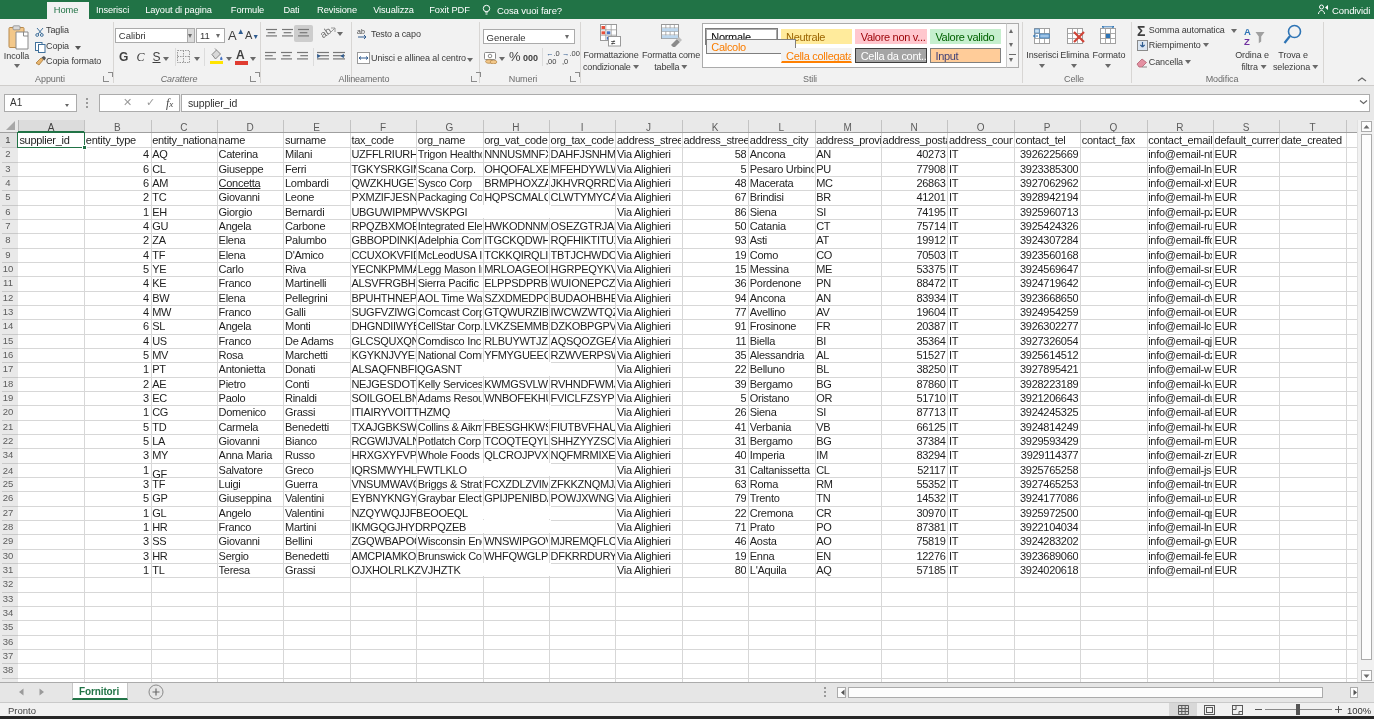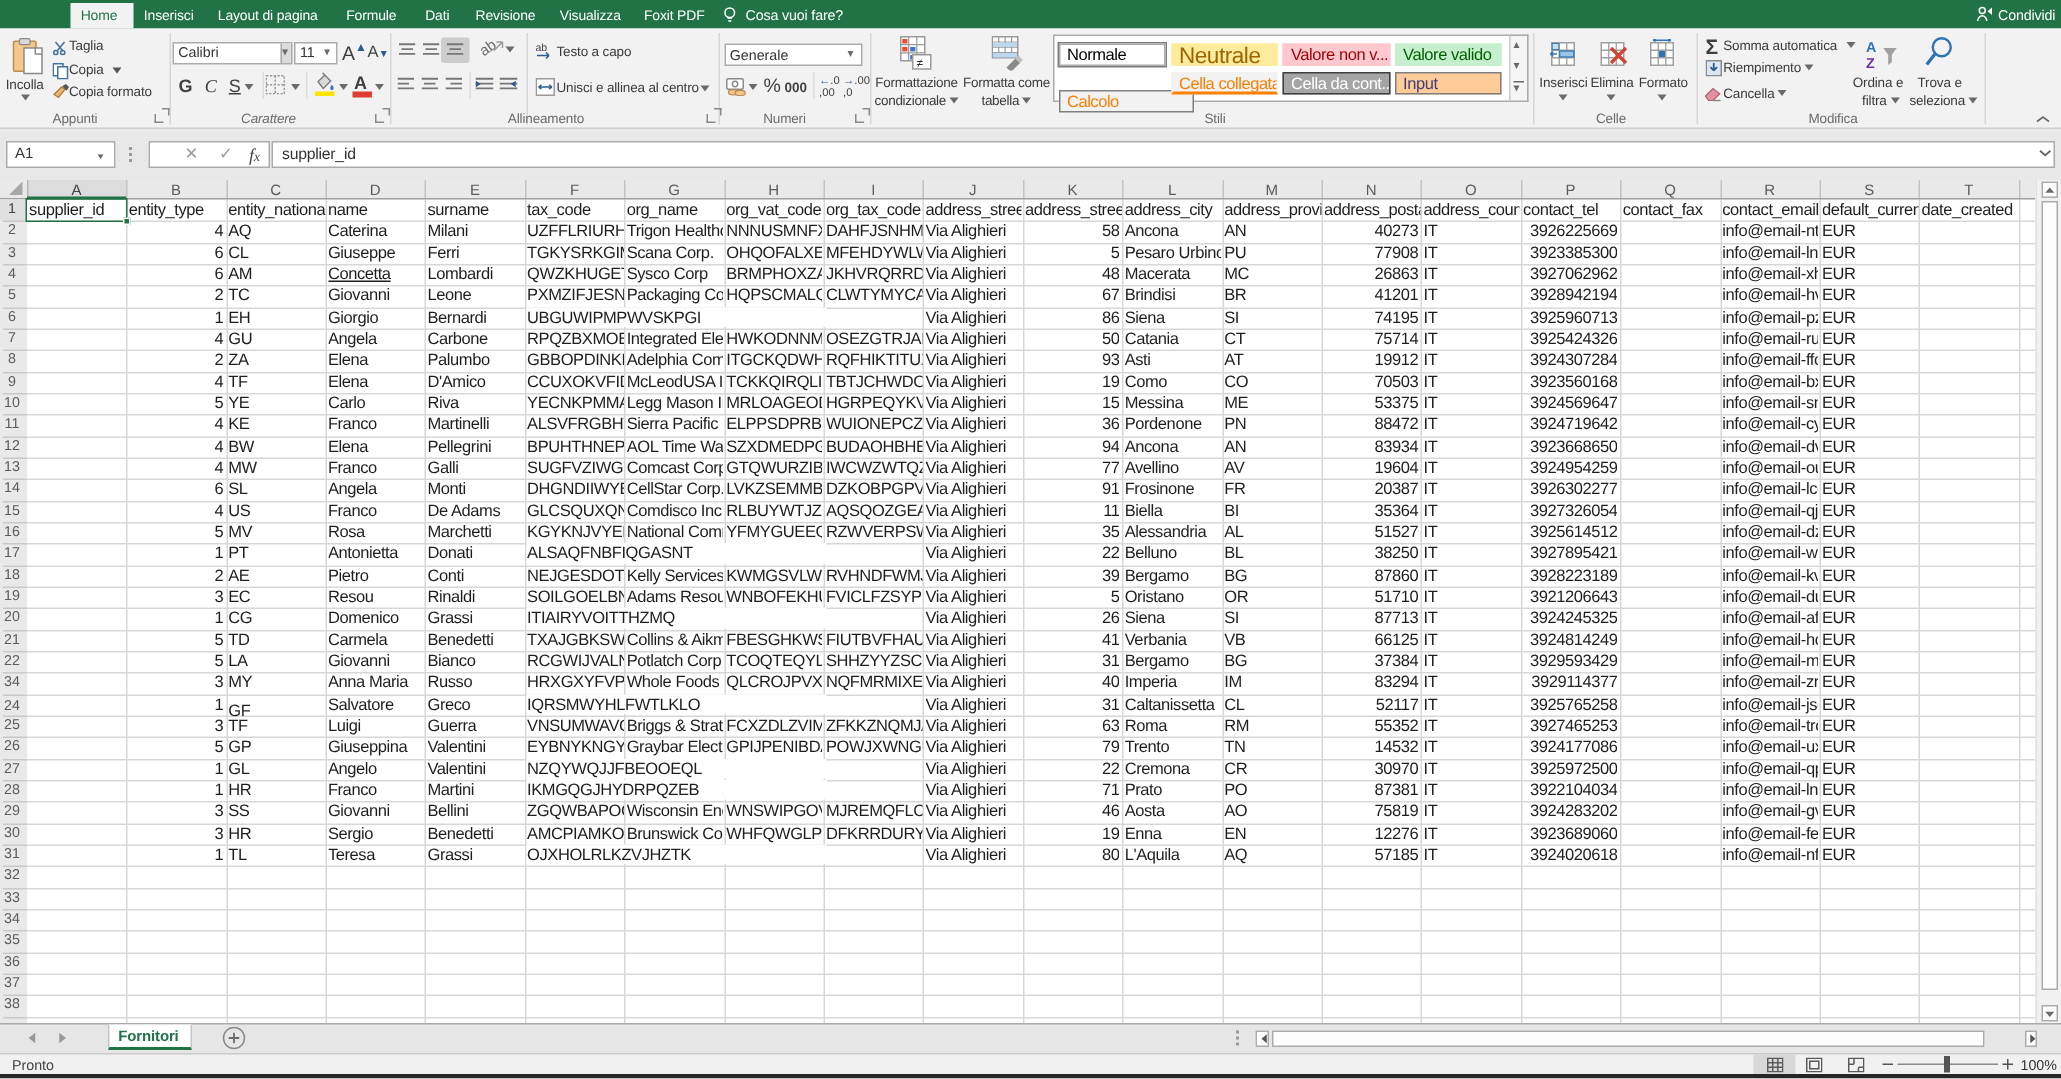--- a/index.html
+++ b/index.html
@@ -204,24 +204,24 @@
     <path d="M0.5 4h17M0.5 7.5h17M0.5 11h17M4.8 0.5v14M9.1 0.5v14M13.4 0.5v14" stroke="#9a9a9a" stroke-width="0.8"></path>
     <rect x="1" y="4.3" width="16" height="3" fill="#bdd7ee"></rect>
     <rect x="1" y="11.3" width="16" height="3" fill="#bdd7ee"></rect>
     <path d="M10 21l6-6 3 3-6 6z" fill="#8a8a8a"></path>
     <path d="M16 15l2-2 3 3-2 2z" fill="#bfbfbf"></path>
   </svg>
 <div class="rtx" style="left:671px;top:50px;transform:translateX(-50%);font-size:9px;letter-spacing:-0.2px;">Formatta come</div>
 <div class="rtx" style="left:671px;top:61.5px;transform:translateX(-50%);font-size:9px;letter-spacing:-0.2px;">tabella <span class="dd" style="vertical-align:1px;"></span></div>
 <div class="ab" style="left:702.2px;top:22.5px;width:316.4px;height:45px;background:#fff;border:1px solid #ababab;"></div>
 <div class="ab" style="left:705.8px;top:28.5px;width:71.4px;height:15.2px;background:#fff;border:1px solid #ababab;box-shadow:0 0 0 1px #7c7c7c;font-size:11px;letter-spacing:-0.3px;line-height:15px;color:#000;padding-left:4.5px;overflow:hidden;white-space:nowrap;">Normale</div>
-<div class="ab" style="left:780.5px;top:28.5px;width:71.4px;height:15.2px;background:#ffeb9c;border:1px solid #ffeb9c;font-size:15px;letter-spacing:-0.3px;line-height:15px;color:#9c6500;padding-left:4.5px;overflow:hidden;white-space:nowrap;">Neutrale</div>
+<div class="ab" style="left:780.5px;top:28.5px;width:71.4px;height:15.2px;background:#ffeb9c;border:1px solid #ffeb9c;font-size:11px;letter-spacing:-0.3px;line-height:15px;color:#9c6500;padding-left:4.5px;overflow:hidden;white-space:nowrap;">Neutrale</div>
 <div class="ab" style="left:855.1999999999999px;top:28.5px;width:71.4px;height:15.2px;background:#ffc7ce;border:1px solid #ffc7ce;font-size:11px;letter-spacing:-0.3px;line-height:15px;color:#9c0006;padding-left:4.5px;overflow:hidden;white-space:nowrap;">Valore non v...</div>
 <div class="ab" style="left:929.9px;top:28.5px;width:71.4px;height:15.2px;background:#c6efce;border:1px solid #c6efce;font-size:11px;letter-spacing:-0.3px;line-height:15px;color:#006100;padding-left:4.5px;overflow:hidden;white-space:nowrap;">Valore valido</div>
-<div class="ab" style="left:705.8px;top:60px;width:90px;height:15.2px;background:#f2f2f2;border:1px solid #7f7f7f;font-size:11px;letter-spacing:-0.3px;line-height:15px;color:#fa7d00;padding-left:4.5px;overflow:hidden;white-space:nowrap;">Calcolo</div>
+<div class="ab" style="left:705.8px;top:39px;width:90px;height:15.2px;background:#f2f2f2;border:1px solid #7f7f7f;font-size:11px;letter-spacing:-0.3px;line-height:15px;color:#fa7d00;padding-left:4.5px;overflow:hidden;white-space:nowrap;">Calcolo</div>
 <div class="ab" style="left:780.5px;top:47.5px;width:71.4px;height:15.2px;background:#f2f2f2;border:1px solid #f2f2f2;border-bottom:2px solid #ff8001;font-size:11px;letter-spacing:-0.3px;line-height:15px;color:#fa7d00;padding-left:4.5px;overflow:hidden;white-space:nowrap;">Cella collegata</div>
 <div class="ab" style="left:855.1999999999999px;top:47.5px;width:71.4px;height:15.2px;background:#a5a5a5;border:1px solid #3f3f3f;font-size:11px;letter-spacing:-0.3px;line-height:15px;color:#fff;padding-left:4.5px;overflow:hidden;white-space:nowrap;">Cella da cont...</div>
 <div class="ab" style="left:929.9px;top:47.5px;width:71.4px;height:15.2px;background:#ffcc99;border:1px solid #7f7f7f;font-size:11px;letter-spacing:-0.3px;line-height:15px;color:#3f3f76;padding-left:4.5px;overflow:hidden;white-space:nowrap;">Input</div>
 <div class="ab" style="left:1005.8px;top:22.5px;width:12.8px;height:45px;background:#f5f5f5;border:1px solid #ababab;border-left:1px solid #c9c9c9;"></div>
 <div class="ab" style="left:1009px;top:28px;line-height:0;"><span class="dd" style="transform:rotate(180deg);border-left-width:2.5px;border-right-width:2.5px;"></span></div>
 <div class="ab" style="left:1009px;top:42px;line-height:0;"><span class="dd" style="border-left-width:2.5px;border-right-width:2.5px;"></span></div>
 <div class="ab" style="left:1008.5px;top:54px;width:7px;height:1.2px;background:#6a6a6a;"></div>
 <div class="ab" style="left:1009px;top:57px;line-height:0;"><span class="dd" style="border-left-width:2.5px;border-right-width:2.5px;"></span></div>
 <div class="rlab" style="left:780px;top:73.5px;width:60px;">Stili</div>
 <svg class="ab" style="left:1032px;top:26px;" width="21" height="20" viewBox="0 0 21 20">
@@ -774,21 +774,21 @@
 <div class="cell num" style="left:682.8px;top:376.61px;width:63.60000000000001px;">39</div>
 <div class="cell" style="left:749.8000000000001px;top:376.61px;width:64.2px;">Bergamo</div>
 <div class="cell" style="left:816.2px;top:376.61px;width:64.2px;">BG</div>
 <div class="cell num" style="left:882.0px;top:376.61px;width:63.60000000000001px;">87860</div>
 <div class="cell" style="left:949.0000000000001px;top:376.61px;width:64.2px;">IT</div>
 <div class="cell num" style="left:1014.8000000000001px;top:376.61px;width:63.60000000000001px;">3928223189</div>
 <div class="cell" style="left:1148.2px;top:376.61px;width:64.2px;">info@email-kvcompany.it</div>
 <div class="cell" style="left:1214.6px;top:376.61px;width:64.2px;">EUR</div>
 <div class="cell num" style="left:85.2px;top:390.94px;width:63.60000000000001px;">3</div>
 <div class="cell" style="left:152.20000000000002px;top:390.94px;width:64.2px;">EC</div>
-<div class="cell" style="left:218.60000000000002px;top:390.94px;width:64.2px;">Resou</div>
+<div class="cell" style="left:218.60000000000002px;top:390.94px;width:64.2px;">Paolo</div>
 <div class="cell" style="left:285.00000000000006px;top:390.94px;width:64.2px;">Rinaldi</div>
 <div class="cell" style="left:351.40000000000003px;top:390.94px;width:64.2px;">SOILGOELBNHFQWE</div>
 <div class="cell" style="left:417.80000000000007px;top:390.94px;width:64.2px;">Adams Resources</div>
 <div class="cell" style="left:484.2000000000001px;top:390.94px;width:64.2px;">WNBOFEKHULIQW</div>
 <div class="cell" style="left:550.6px;top:390.94px;width:64.2px;">FVICLFZSYPNLXQ</div>
 <div class="cell" style="left:617.0px;top:390.94px;width:64.2px;">Via Alighieri</div>
 <div class="cell num" style="left:682.8px;top:390.94px;width:63.60000000000001px;">5</div>
 <div class="cell" style="left:749.8000000000001px;top:390.94px;width:64.2px;">Oristano</div>
 <div class="cell" style="left:816.2px;top:390.94px;width:64.2px;">OR</div>
 <div class="cell num" style="left:882.0px;top:390.94px;width:63.60000000000001px;">51710</div>

